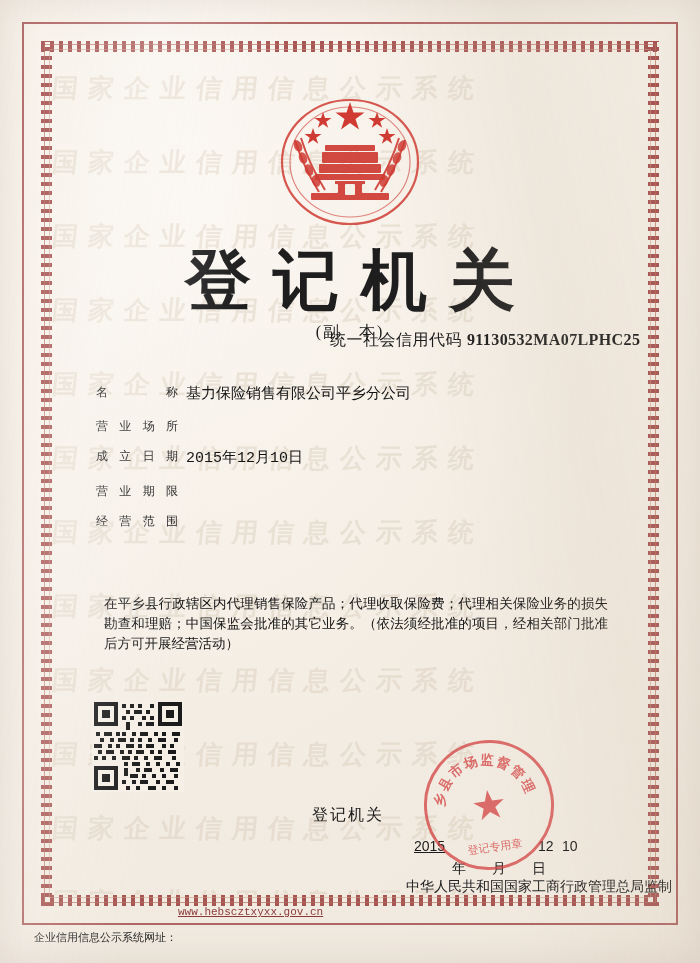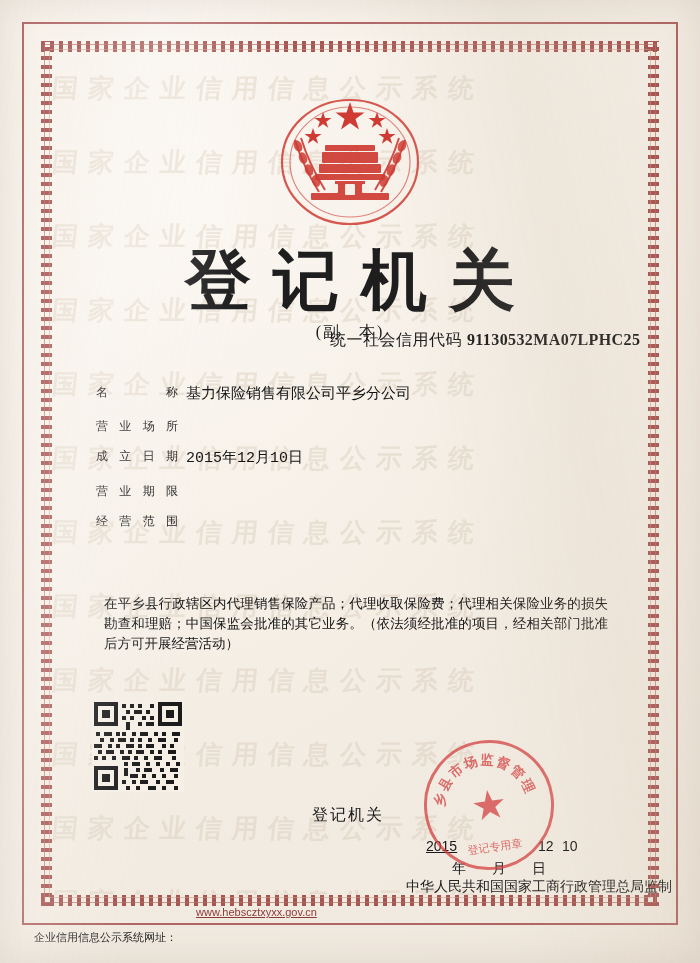--- a/index.html
+++ b/index.html
@@ -220,21 +220,21 @@
   }
   .reg-date {
     position: absolute;
     left: 410px;
     top: 838px;
     width: 180px;
     font-size: 14px;
     color: #1a1a1a;
   }
   .reg-date span { position: absolute; }
-  .d-year  { left: 16px; text-decoration: underline; }
+  .d-year  { left: 4px; text-decoration: underline; }
   .d-month { left: 96px; margin-left: 32px; }
   .d-day   { left: 152px; }
 
   .reg-units {
     position: absolute;
     left: 452px;
     top: 860px;
     width: 140px;
     font-size: 14px;
     color: #1a1a1a;
@@ -275,26 +275,26 @@
     bottom: 12px;
     text-align: center;
     font-size: 11px;
     color: #d23b3b;
     font-family: "Liberation Serif", serif;
   }
 
   
   .footer-url {
     position: absolute;
-    left: 196px;
+    left: 178px;
     top: 906px;
     font-size: 11px;
     color: #8b3a3a;
     text-decoration: underline;
-    font-family: Liberation Sans, sans-serif;
+    font-family: Liberation Mono, monospace;
   }
   .footer-left {
     position: absolute;
     left: 34px;
     top: 930px;
     font-size: 11px;
     color: #222;
   }
   .footer-right {
     position: absolute;

